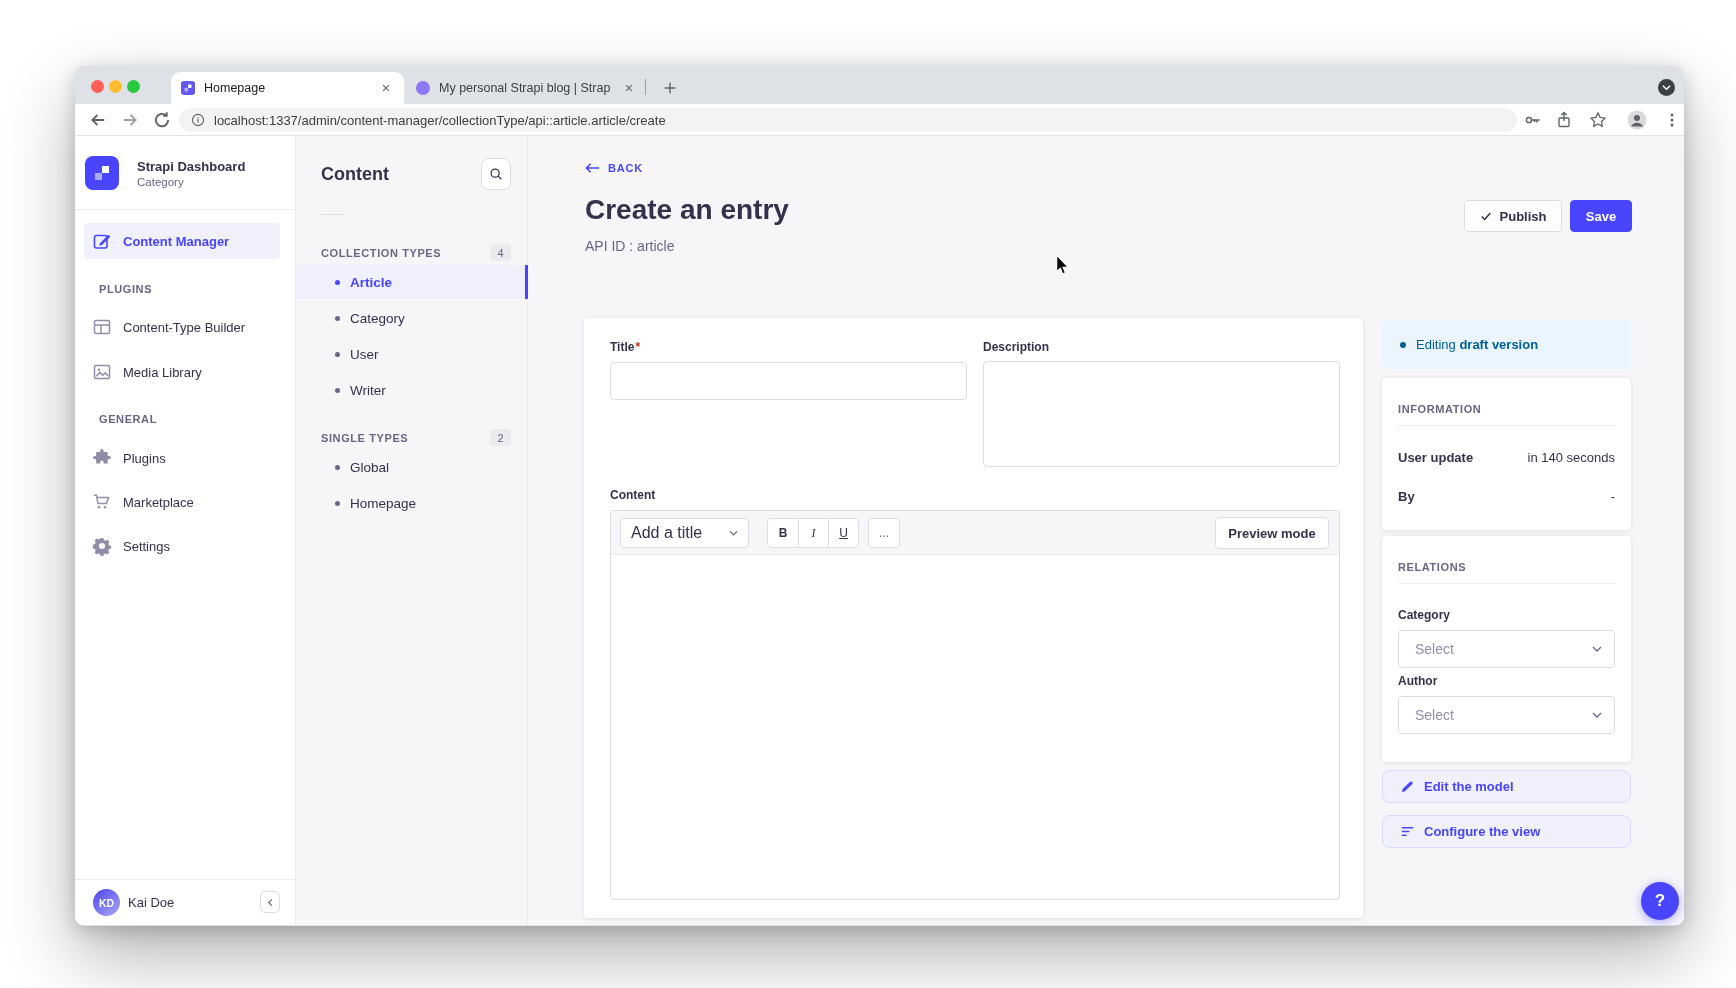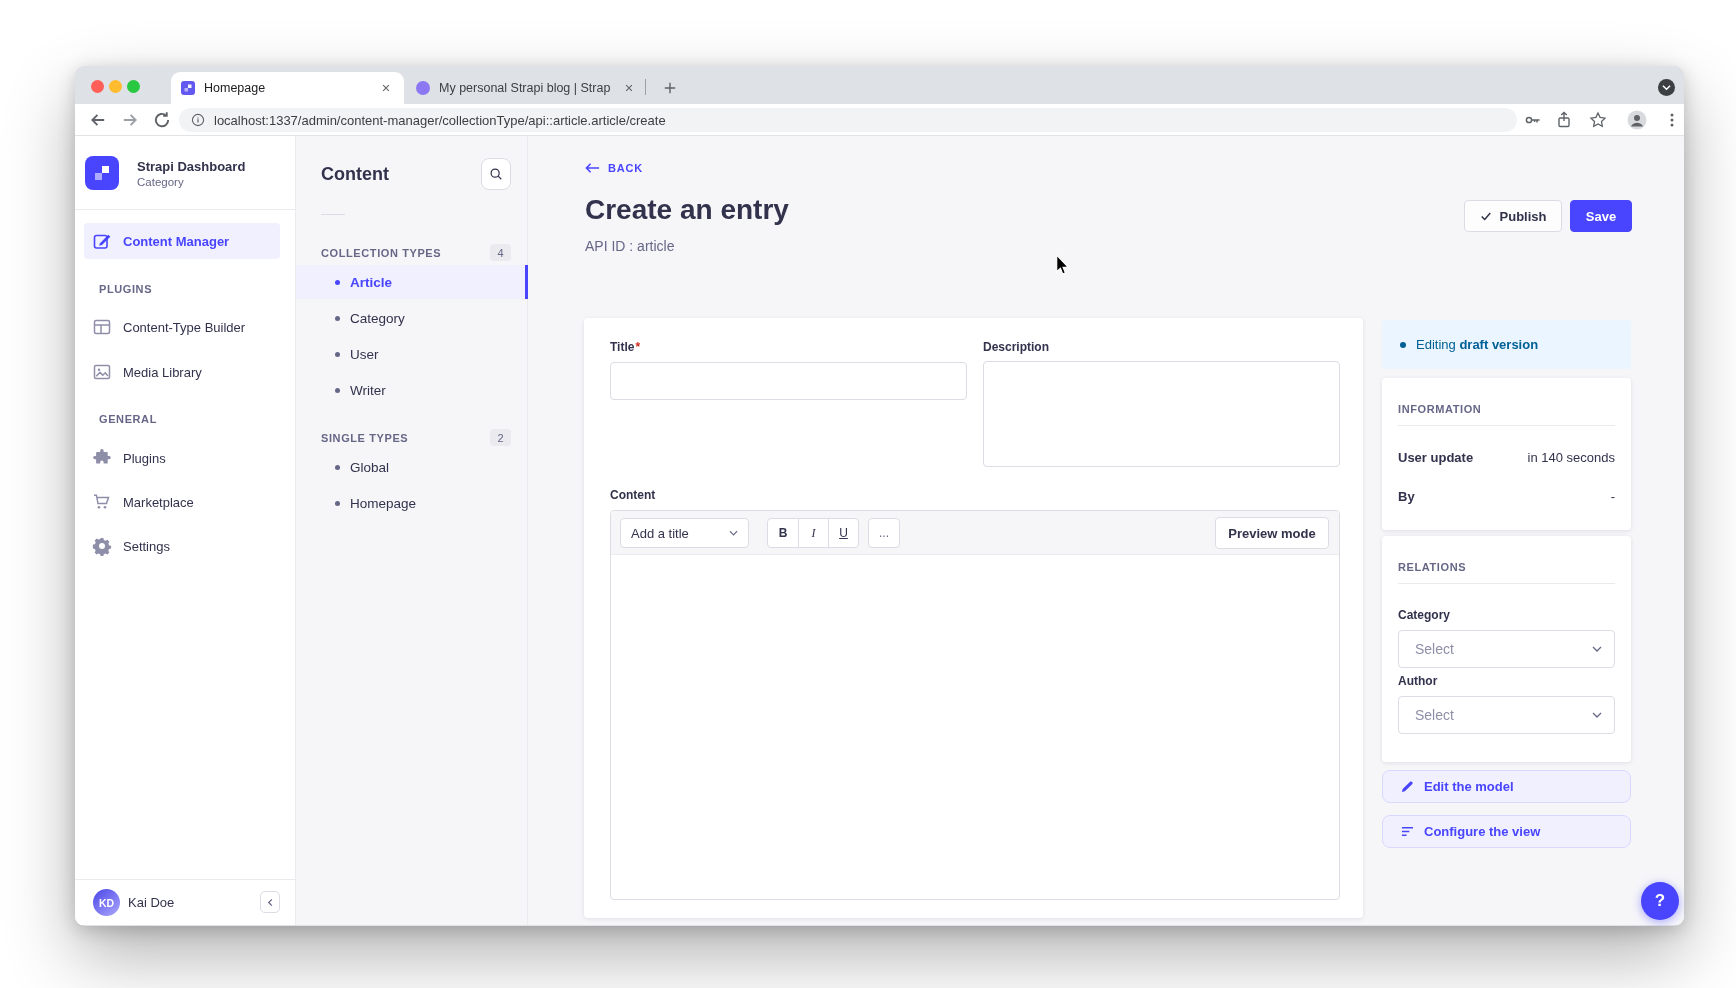--- a/index.html
+++ b/index.html
@@ -91,21 +91,21 @@
   .flabel { position:absolute; font-size:12px; font-weight:bold; color:#32324d; }
   .req { color:#d02b20; margin-left:1px; }
   .finput { position:absolute; width:357px; height:38px; border:1px solid #dcdce4; border-radius:4px;
             background:#fff; padding:0 12px; font-size:14px; color:#32324d; font-family:"Liberation Sans",sans-serif; }
   textarea.finput { height:106px; padding-top:8px; resize:none; }
   .editor { position:absolute; left:26px; top:192px; width:730px; height:390px; border:1px solid #dcdce4;
             border-radius:4px; background:#fff; overflow:hidden; }
   .etoolbar { position:absolute; left:0; top:0; width:100%; height:44px; background:#f6f6f9; border-bottom:1px solid #eaeaef; }
   .tb-select { position:absolute; left:9px; top:7px; width:129px; height:30px; background:#fff; border:1px solid #dcdce4;
                border-radius:4px; display:flex; align-items:center; justify-content:space-between;
-               padding:0 10px; font-size:13px; color:#32324d; }
+               padding:0 10px; font-size:16px; color:#32324d; }
   .tb-group { position:absolute; left:156px; top:7px; height:30px; display:flex; background:#fff;
               border:1px solid #dcdce4; border-radius:4px; }
   .tb-cell { width:30px; display:flex; align-items:center; justify-content:center; font-size:12px; color:#32324d; }
   .tb-cell + .tb-cell { border-left:1px solid #dcdce4; }
   .tb-more { position:absolute; left:257px; top:7px; width:32px; height:30px; background:#fff; border:1px solid #dcdce4;
              border-radius:4px; display:flex; align-items:center; justify-content:center; font-size:12px; color:#666687; }
   .tb-preview { position:absolute; right:10px; top:6px; width:114px; height:32px; background:#fff; border:1px solid #dcdce4;
                 border-radius:4px; display:flex; align-items:center; justify-content:center;
                 font-size:13px; font-weight:bold; color:#32324d; }
   .ebody { position:absolute; left:0; top:44px; width:100%; height:300px; background:#fff; }

